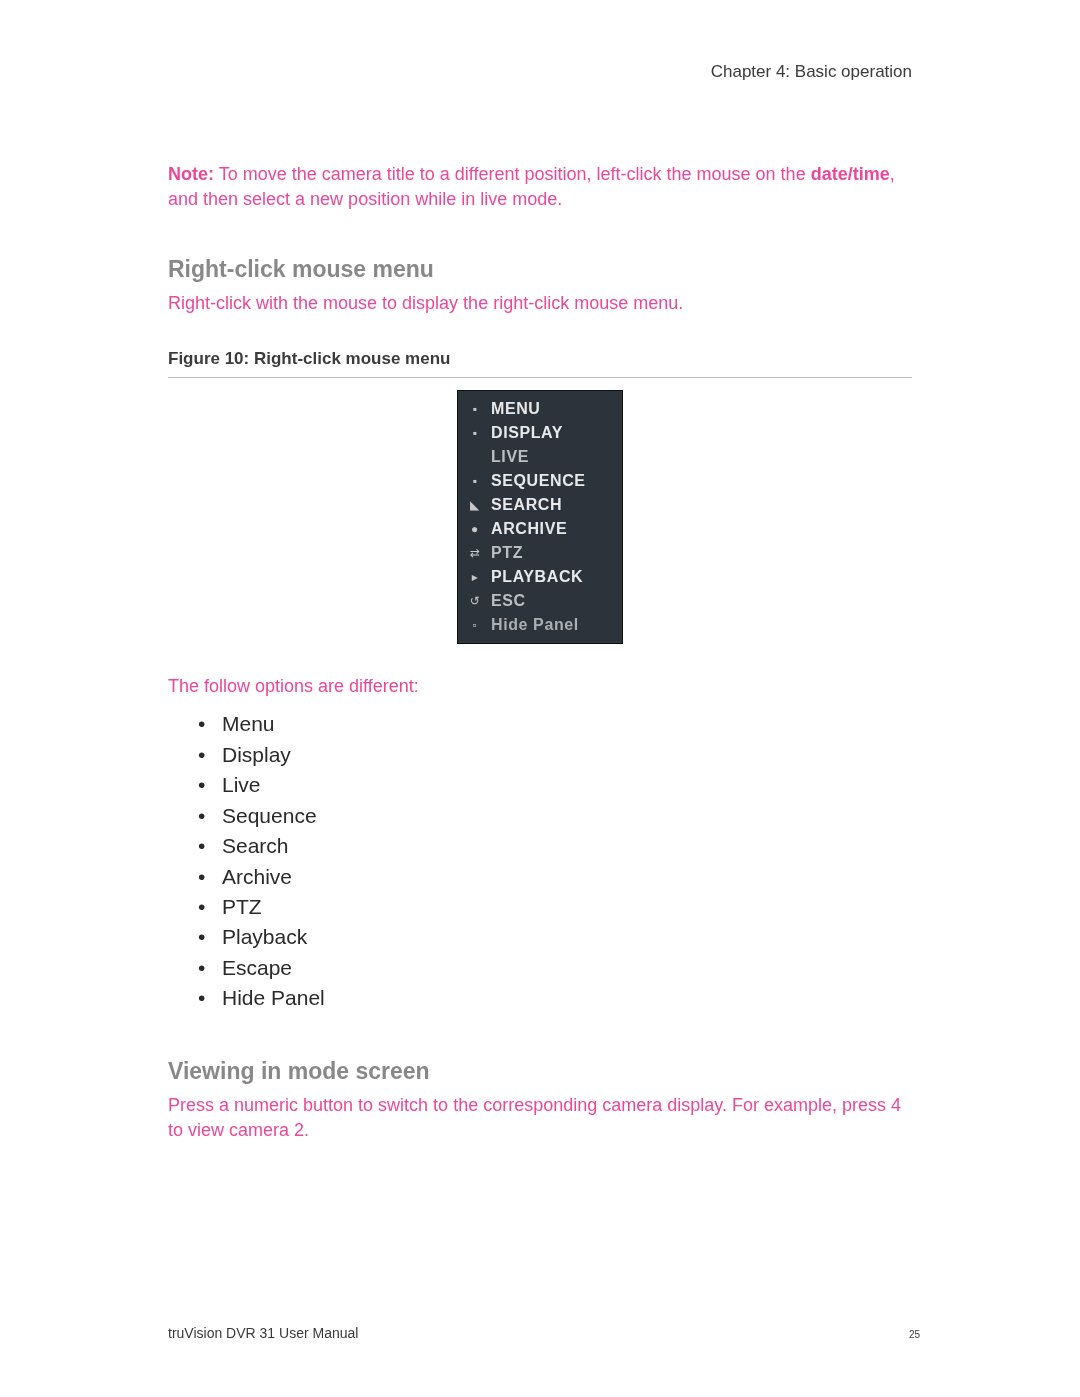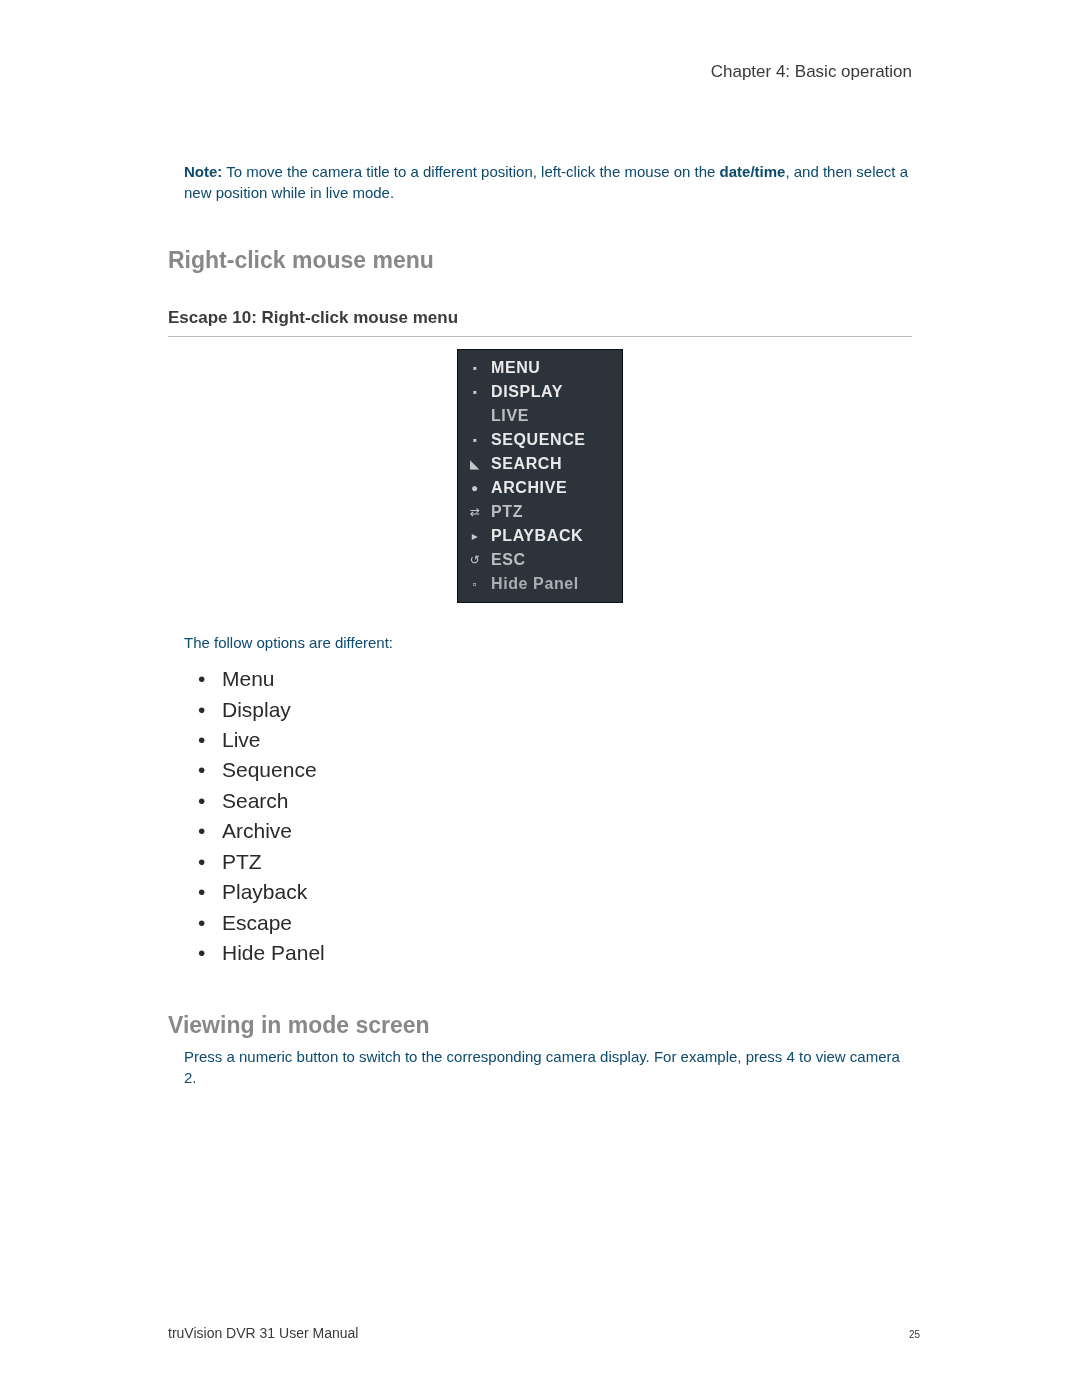--- a/index.html
+++ b/index.html
@@ -17,24 +17,24 @@
     background: #fff;
   }
   .header-line {
     text-align: right;
     font-size: 17px;
     color: #3a3a3a;
     margin-top: 2px;
     margin-bottom: 80px;
   }
   .body-p {
-    font-size: 15px;
+    font-size: 18px;
     line-height: 1.38;
-    color: #0c4a6e;
-    margin: 0 0 26px 16px;
+    color: #ec4899;
+    margin: 0 0 26px 0;
   }
   .strong { font-weight: 700; }
   h2.section {
     font-size: 23px;
     font-weight: 700;
     color: #888;
     margin: 44px 0 8px 0;
   }
   .fig-caption {
     font-size: 17px;
@@ -124,22 +124,23 @@
 
 <div class="page">
 
   <div class="header-line">Chapter 4: Basic operation</div>
 
   <p class="body-p">
     <span class="strong">Note:</span><span> To move the camera title to a different position, left-click the mouse on the </span><span class="strong">date/time</span><span>, and then select a new position while in live mode.</span>
   </p>
 
   <h2 class="section">Right-click mouse menu</h2>
-
-  <div class="fig-caption">Escape 10: Right-click mouse menu</div>
+  <p class="body-p" style="margin-bottom:20px">Right-click with the mouse to display the right-click mouse menu.</p>
+
+  <div class="fig-caption">Figure 10: Right-click mouse menu</div>
   <hr class="fig-rule">
 
   <div class="fig-wrap">
     <div class="context-menu">
       <div class="row bright">
         <span class="ico">▪</span>
         <span class="lbl">MENU</span>
       </div>
       <div class="row bright">
         <span class="ico">▪</span>

